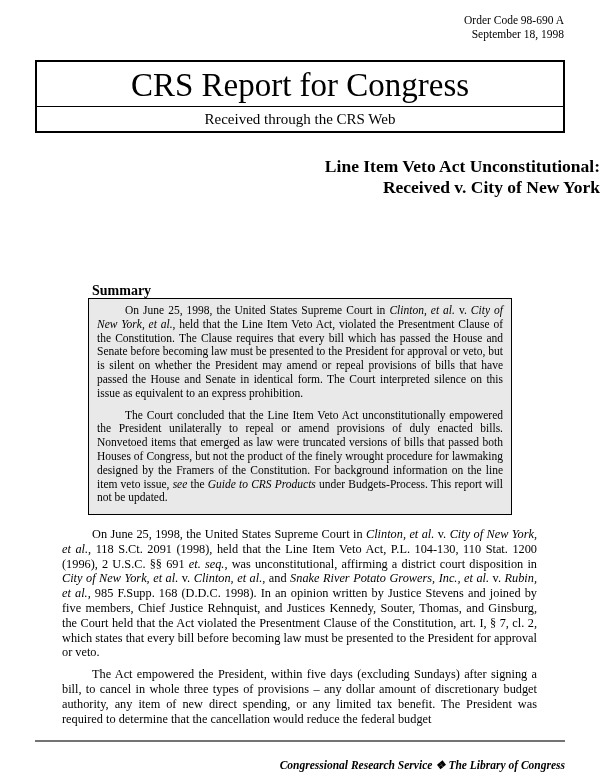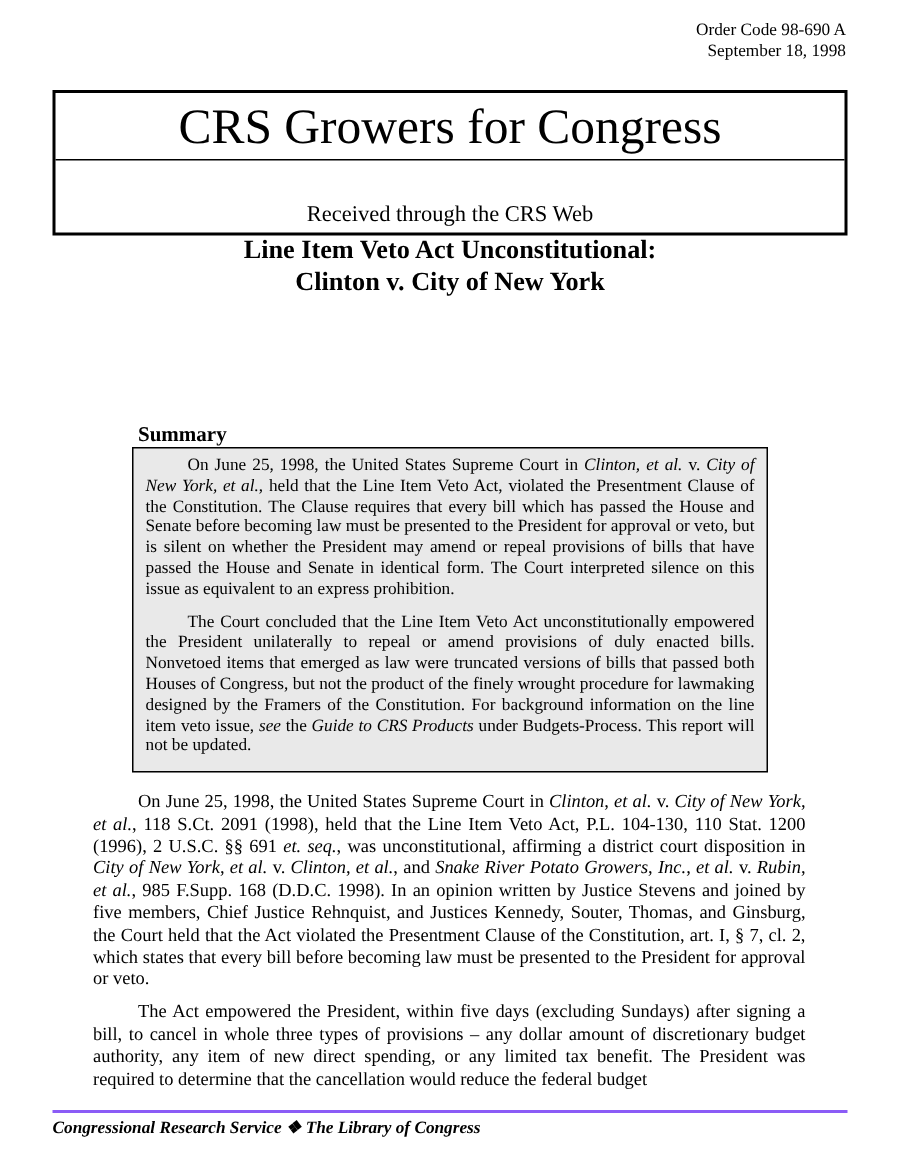--- a/index.html
+++ b/index.html
@@ -30,27 +30,27 @@
     background: #ffffff;
   }
   .banner-title {
     font-size: 33px;
     line-height: 42px;
     padding-top: 2px;
     letter-spacing: 0px;
     white-space: nowrap;
   }
   .banner-rule { border-top: 1px solid #000000; height: 0; }
-  .banner-sub { font-size: 15px; line-height: 24px; margin-top: 24px; }
+  .banner-sub { font-size: 15px; line-height: 24px; }
   .doc-title {
     position: absolute;
     top: 156px;
     left: 0;
     right: 0;
-    text-align: center;
+    text-align: right;
     font-weight: bold;
     font-size: 17.5px;
     line-height: 21px;
   }
   .byline {
     position: absolute;
     top: 212px;
     left: 0;
     right: 0;
     text-align: center;
@@ -87,51 +87,51 @@
     line-height: 14.8px;
     text-align: justify;
   }
   .body-text p { margin: 0; text-indent: 30px; }
   .body-text p + p { margin-top: 7px; }
   .footer {
     position: absolute;
     left: 35px;
     right: 35px;
     top: 740px;
-    border-top: 2px solid #8b5cf6;
-    padding-top: 3px;
-    text-align: left;
+    border-top: 2px solid #737373;
+    padding-top: 16px;
+    text-align: right;
   }
   .footer-text {
     font-weight: bold;
     font-style: italic;
     font-size: 11.5px;
     line-height: 14px;
   }
   em { font-style: italic; }
 </style>
 </head>
 <body>
 
 <div class="page">
 
   <div class="order-block">
     <div>Order Code 98-690 A</div>
     <div>September 18, 1998</div>
   </div>
 
   <div class="banner">
-    <div class="banner-title">CRS Growers for Congress</div>
+    <div class="banner-title">CRS Report for Congress</div>
     <div class="banner-rule"></div>
     <div class="banner-sub">Received through the CRS Web</div>
   </div>
 
   <div class="doc-title">
     <div>Line Item Veto Act Unconstitutional:</div>
-    <div>Clinton v. City of New York</div>
+    <div>Received v. City of New York</div>
   </div>
 
 
   <div class="summary-heading">Summary</div>
 
   <div class="summary-box">
     <p><span>On June 25, 1998, the United States Supreme Court in </span><em>Clinton, et al.</em><span> v. </span><em>City of New York, et al.</em><span>, held that the Line Item Veto Act, violated the Presentment Clause of the Constitution.  The Clause requires that every bill which has passed the House and Senate before becoming law must be presented to the President for approval or veto, but is silent on whether the President may amend or repeal provisions of bills that have passed the House and Senate in identical form.  The Court interpreted silence on this issue as equivalent to an express prohibition.</span></p>
     <p><span>The Court concluded that the Line Item Veto Act unconstitutionally empowered the President unilaterally to repeal or amend provisions of duly enacted bills.  Nonvetoed items that emerged as law were truncated versions of bills that passed both Houses of Congress, but not the product of the finely wrought procedure for lawmaking designed by the Framers of the Constitution.  For background information on the line item veto issue, </span><em>see</em><span> the </span><em>Guide to CRS Products</em><span> under Budgets-Process.  This report will not be updated.</span></p>
   </div>
 

